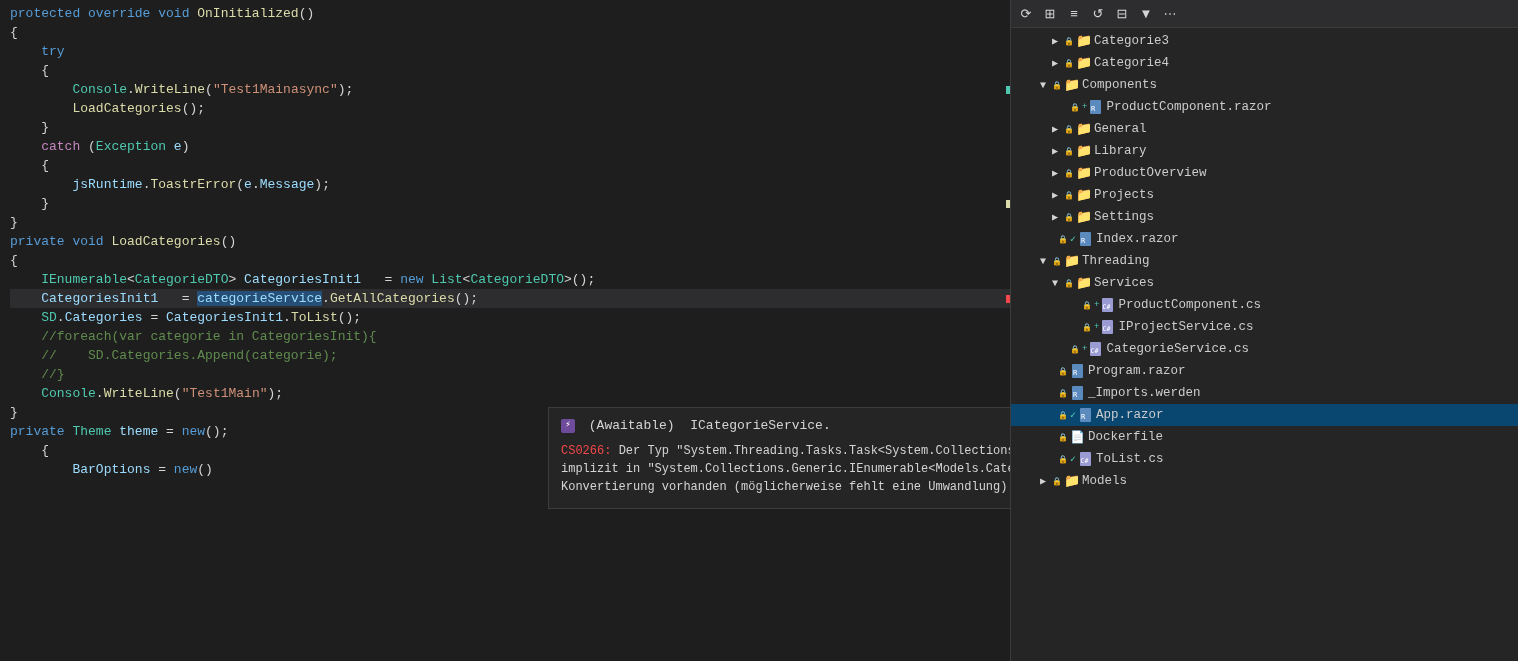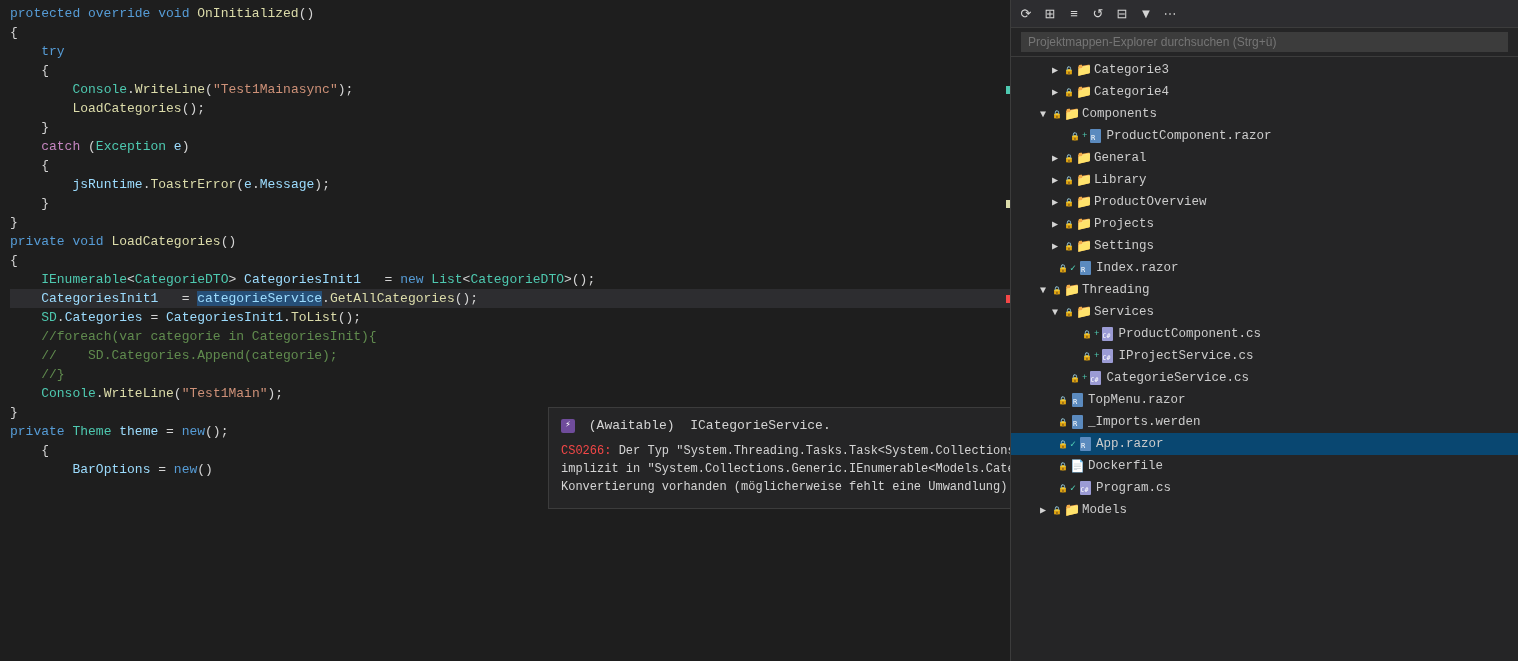--- a/index.html
+++ b/index.html
@@ -291,23 +291,20 @@
   <div id="se-toolbar">
     <button class="tb-btn" title="Sync">⟳</button>
     <button class="tb-btn" title="Properties">⊞</button>
     <button class="tb-btn" title="Show All">≡</button>
     <button class="tb-btn" title="Refresh">↺</button>
     <button class="tb-btn" title="Collapse">⊟</button>
     <button class="tb-btn" title="Filter">▼</button>
     <button class="tb-btn" title="Settings">⋯</button>
   </div>
 
-  <div id="solution-search">
-    <input class="search-box-se" type="text" placeholder="Projektmappen-Explorer durchsuchen (Strg+ü)" style="">
-  </div>
 
   <div id="solution-tree">
 
   <div class="tree-item">
         <span class="tree-indent" style="width: 36px;"></span>
         <span class="tree-chevron">▶</span>
         <span class="tree-icon-lock" style="font-size: 8px; margin-right: 1px;">🔒</span>
         <span class="tree-icon-folder" style="font-size: 13px;">📁</span>
         <span class="tree-label">Categorie3</span>
       </div>
@@ -442,21 +439,21 @@
       <div class="tree-item">
         <span class="tree-indent" style="width: 36px;"></span>
         <span class="tree-chevron" style="width: 10px;"></span>
         <span class="tree-icon-lock" style="font-size: 8px; margin-right: 1px;">🔒</span>
         <span class="tree-icon-file tree-icon-razor">
           <svg width="14" height="14" viewBox="0 0 14 14">
             <rect x="1" y="0" width="11" height="14" rx="1" fill="#5b8abe"></rect>
             <text x="2" y="11" font-size="7" fill="white" font-family="monospace">R</text>
           </svg>
         </span>
-        <span class="tree-label">TopMenu.razor</span>
+        <span class="tree-label">Program.razor</span>
       </div>
       <div class="tree-item">
         <span class="tree-indent" style="width: 36px;"></span>
         <span class="tree-chevron" style="width: 10px;"></span>
         <span class="tree-icon-lock" style="font-size: 8px; margin-right: 1px;">🔒</span>
         <span class="tree-icon-file tree-icon-razor">
           <svg width="14" height="14" viewBox="0 0 14 14">
             <rect x="1" y="0" width="11" height="14" rx="1" fill="#5b8abe"></rect>
             <text x="2" y="11" font-size="7" fill="white" font-family="monospace">R</text>
           </svg>
@@ -487,21 +484,21 @@
         <span class="tree-indent" style="width: 36px;"></span>
         <span class="tree-chevron" style="width: 10px;"></span>
         <span class="tree-icon-lock" style="font-size: 8px; margin-right: 1px;">🔒</span>
         <span class="check-icon">✓</span>
         <span class="tree-icon-file tree-icon-cs">
           <svg width="14" height="14" viewBox="0 0 14 14">
             <rect x="1" y="0" width="11" height="14" rx="1" fill="#9b9bd4"></rect>
             <text x="1.5" y="11" font-size="6.5" fill="white" font-family="monospace">C#</text>
           </svg>
         </span>
-        <span class="tree-label">Program.cs</span>
+        <span class="tree-label">ToList.cs</span>
       </div>
       <div class="tree-item">
         <span class="tree-indent" style="width: 24px;"></span>
         <span class="tree-chevron">▶</span>
         <span class="tree-icon-lock" style="font-size: 8px; margin-right: 1px;">🔒</span>
         <span class="tree-icon-folder" style="font-size: 13px;">📁</span>
         <span class="tree-label">Models</span>
       </div>
     </div>
 </div>

